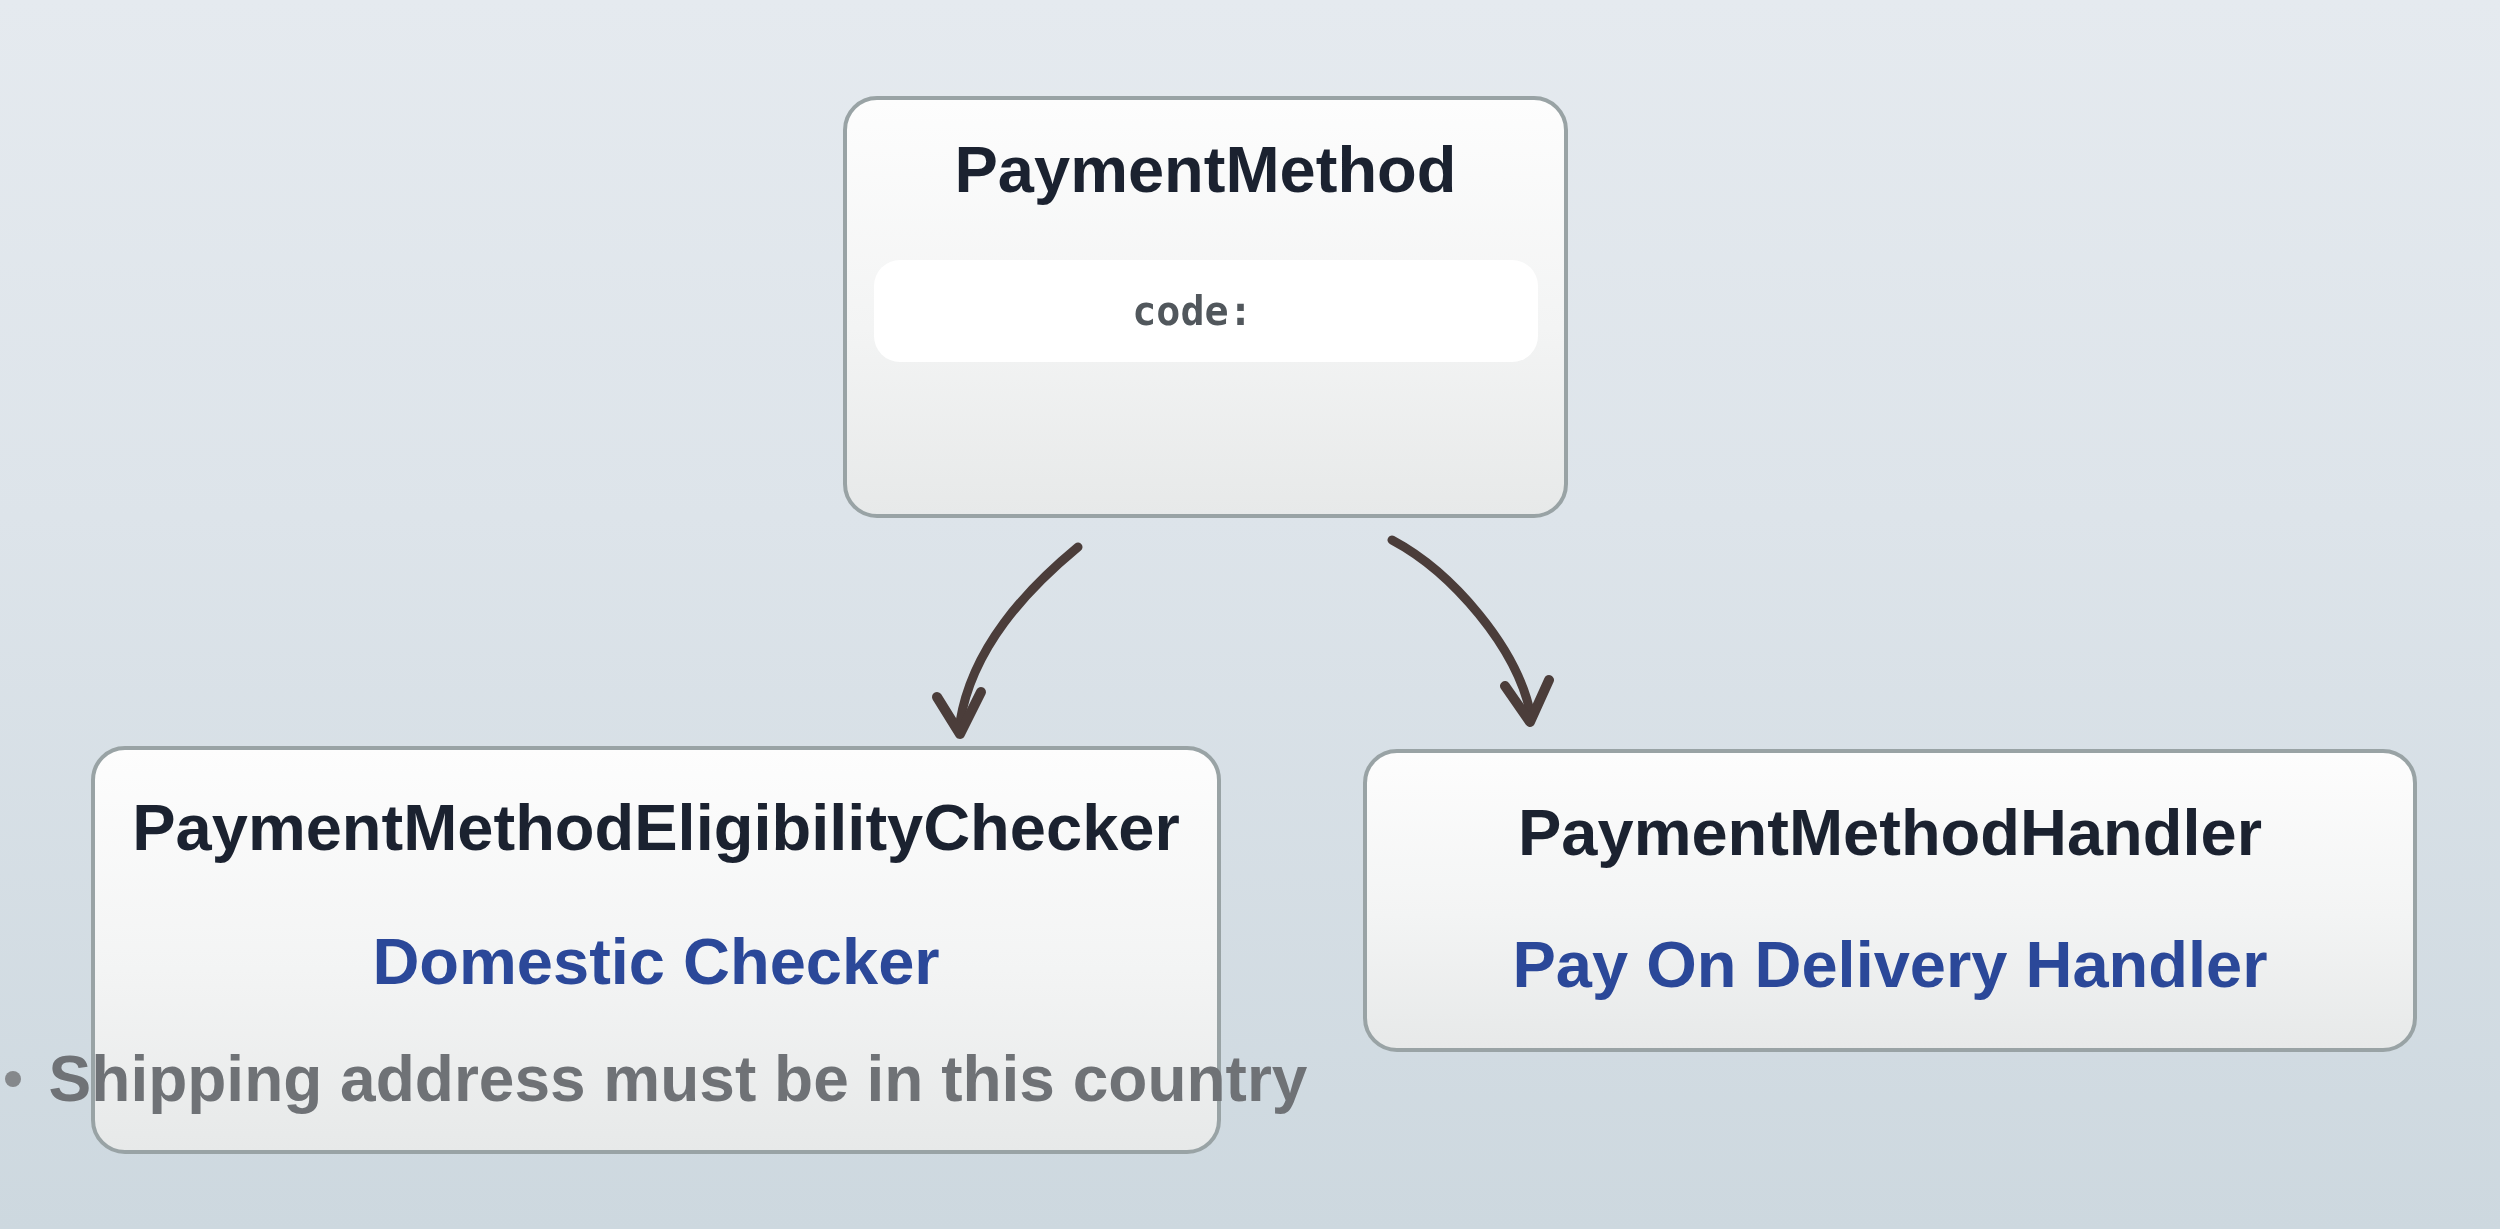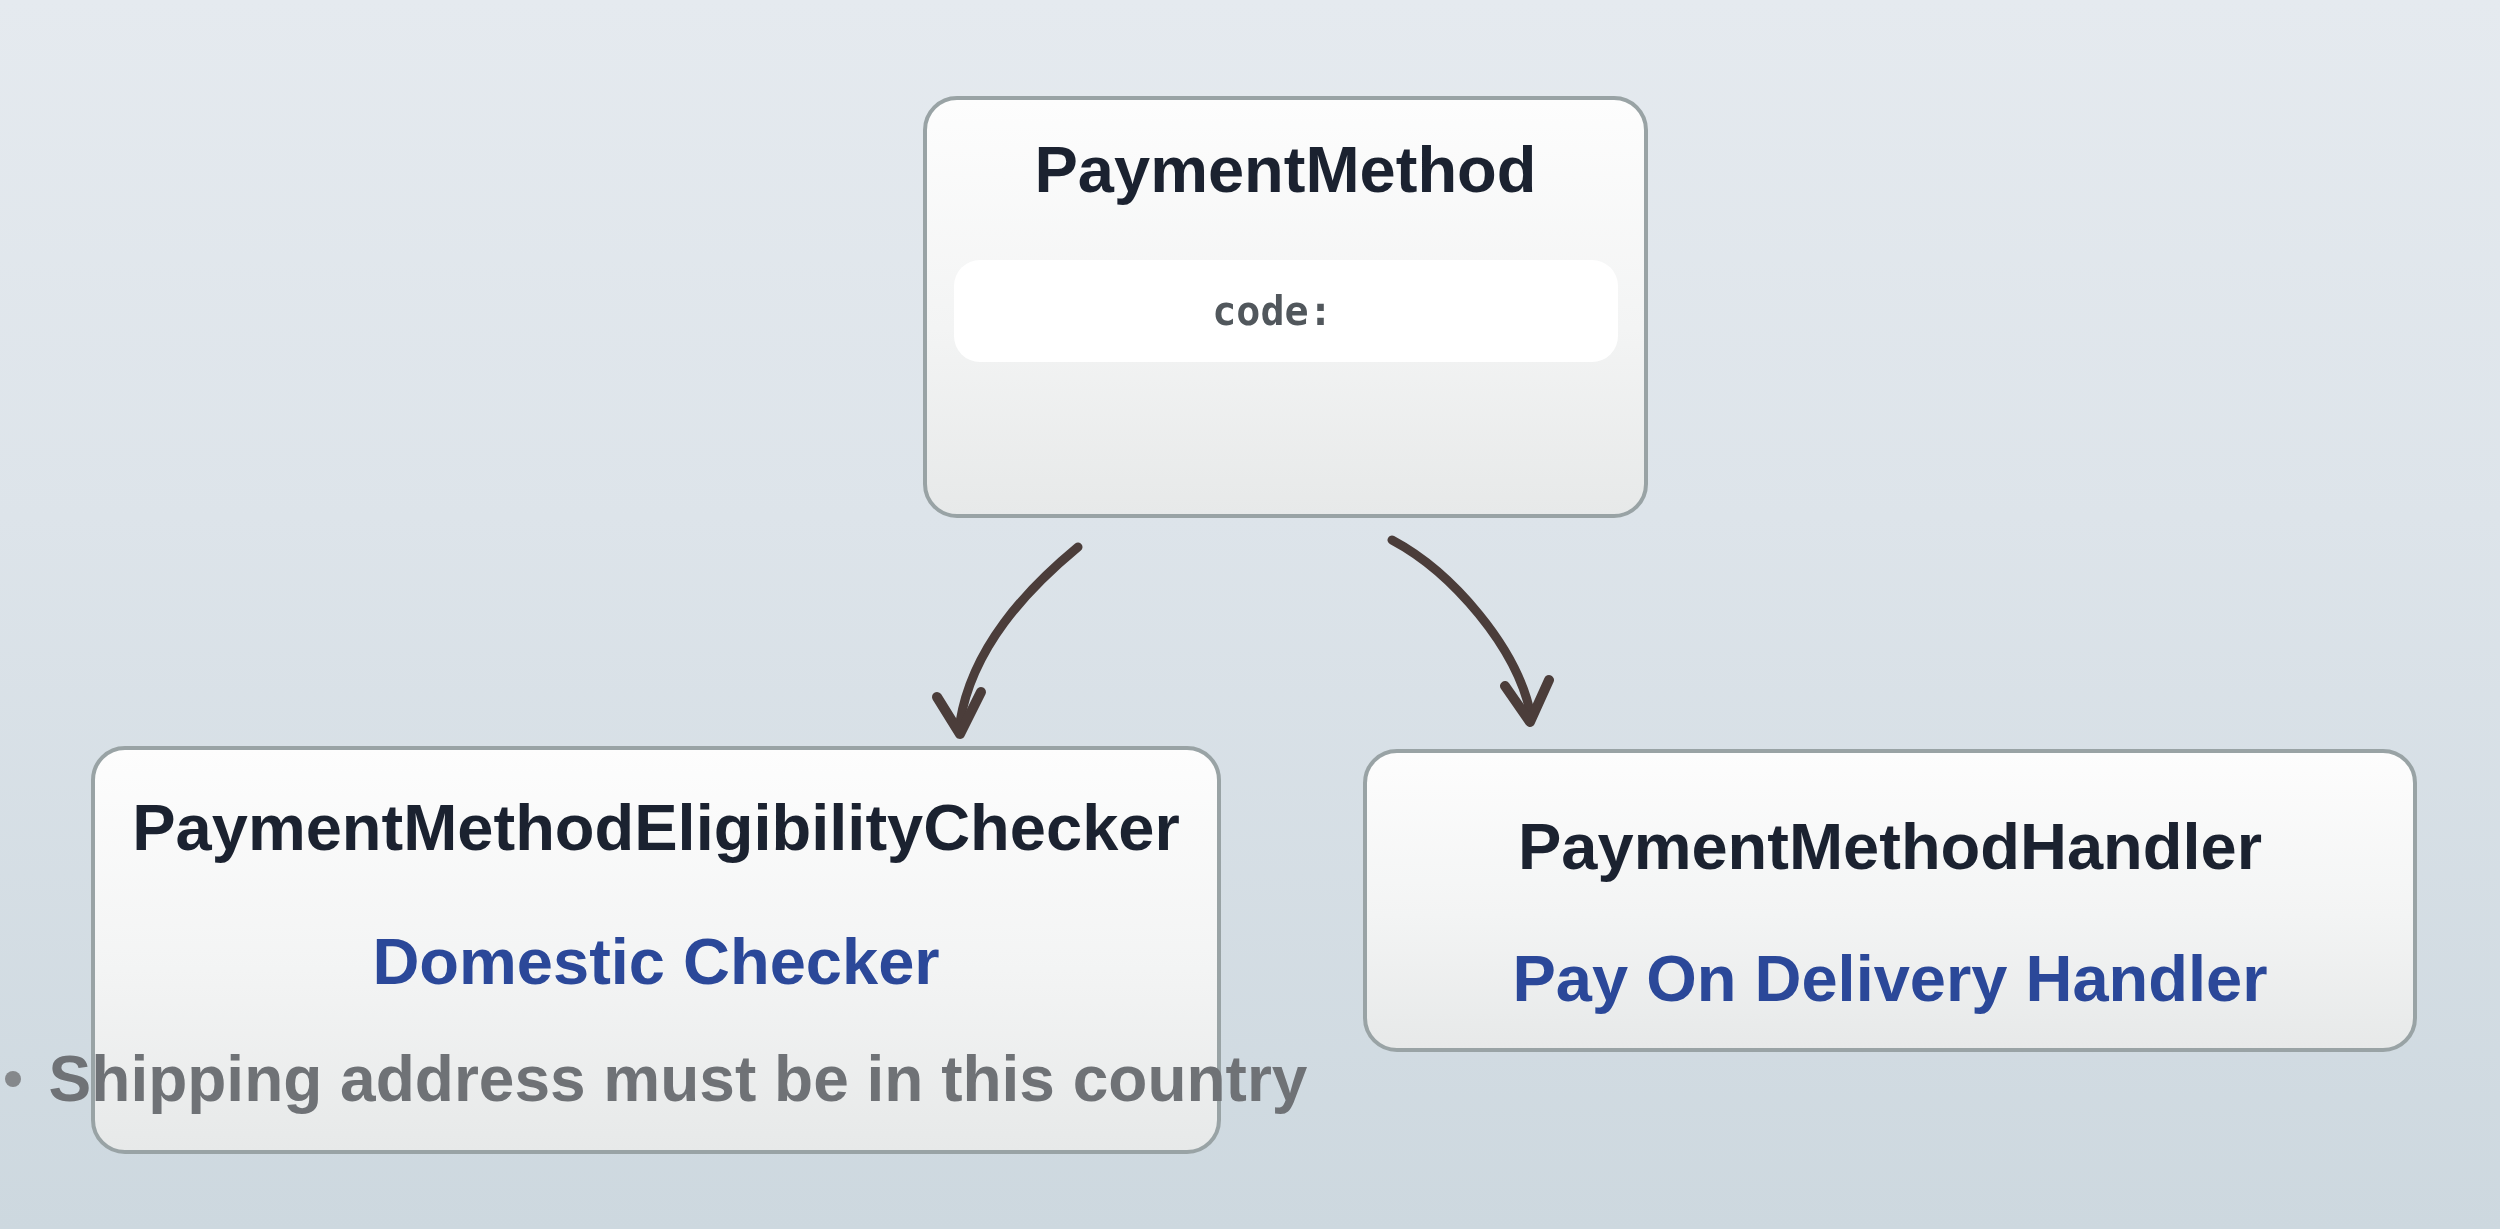--- a/index.html
+++ b/index.html
@@ -18,40 +18,40 @@
   }
   .node{
     position:absolute;box-sizing:border-box;
     border:4px solid var(--node-border);border-radius:34px;
     background:linear-gradient(180deg,var(--node-bg-top) 0%,#f3f4f4 55%,var(--node-bg-bottom) 100%);
     display:flex;flex-direction:column;align-items:center;text-align:center;
   }
   .node-class{font-size:65px;font-weight:700;color:var(--class-text);line-height:76px;white-space:nowrap;}
   .node-instance{font-size:65px;font-weight:700;color:var(--accent-blue);line-height:76px;white-space:nowrap;}
 
-  .node-payment{left:923px;top:96px;width:725px;height:422px;padding-top:32px;}
+  .node-payment{left:843px;top:96px;width:725px;height:422px;padding-top:32px;}
   .node-payment .node-instance{margin-top:36px;}
   .code-pill{
     margin-top:52px;width:664px;height:102px;box-sizing:border-box;
     background:var(--code-bg);border-radius:26px;
     display:flex;align-items:center;justify-content:center;
     font-family:"DejaVu Sans Mono","Liberation Mono",monospace;font-size:40px;font-weight:700;
     white-space:nowrap;
     text-align:right;
   }
   .code-key{color:var(--code-key-text);margin-right:26px;}
   .code-value{color:var(--code-value-text);}
 
   .node-checker{left:91px;top:746px;width:1130px;height:408px;padding-top:40px;}
   .node-checker .node-instance{margin-top:58px;}
   .rule-row{margin-top:50px;display:flex;align-items:center;justify-content:center;gap:28px;}
   .rule-dot{width:16px;height:16px;border-radius:50%;background:#85888b;flex:0 0 auto;}
   .rule-text{font-size:64px;font-weight:700;color:var(--muted-text);line-height:58px;white-space:nowrap;}
 
-  .node-handler{left:1363px;top:749px;width:1054px;height:303px;padding-top:56px;}
+  .node-handler{left:1363px;top:749px;width:1054px;height:303px;padding-top:42px;}
   .node-handler .node-instance{margin-top:56px;}
 
   .edges{position:absolute;left:0;top:0;width:2500px;height:1229px;pointer-events:none;}
   .edge-shaft{fill:none;stroke:var(--arrow);stroke-width:9;stroke-linecap:round;}
   .edge-head{fill:none;stroke:var(--arrow);stroke-width:10;stroke-linecap:round;stroke-linejoin:round;}
 </style>
 </head>
 <body>
 
 <div class="canvas">

